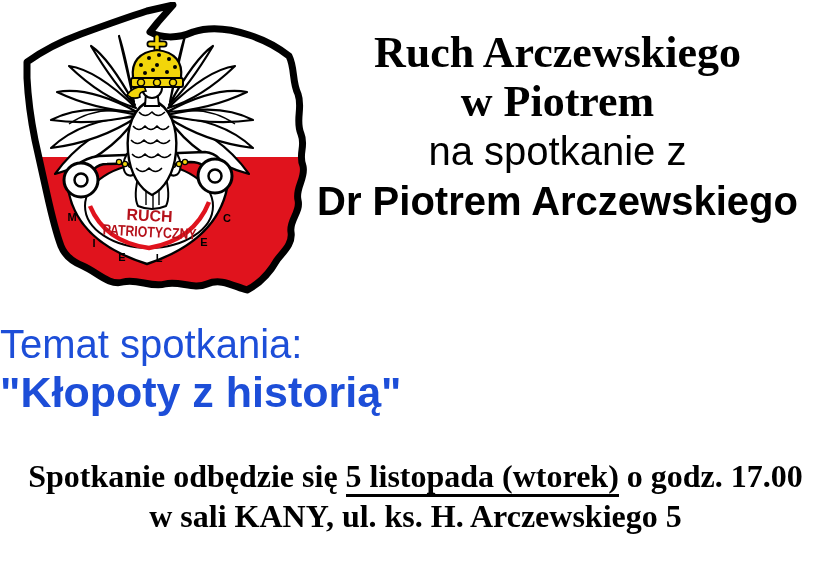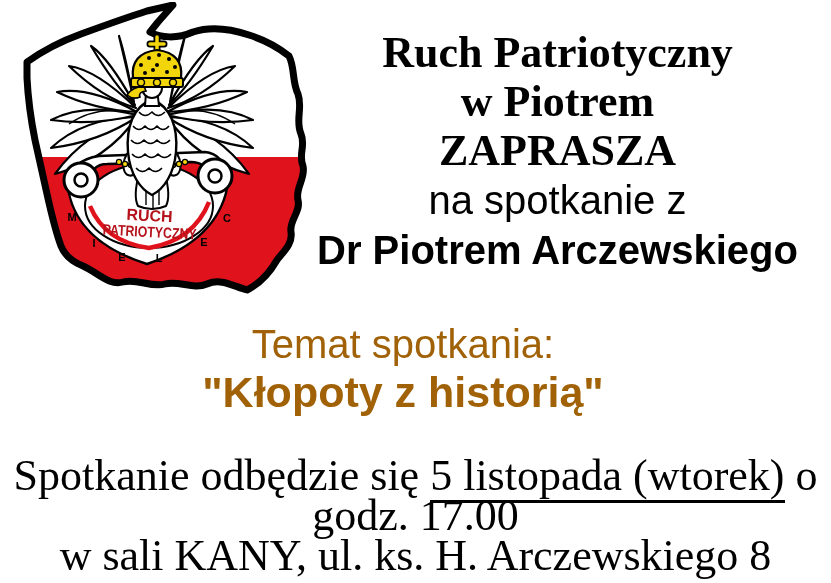--- a/index.html
+++ b/index.html
@@ -14,28 +14,28 @@
   .heading{
     position:absolute;left:295px;top:28px;width:525px;text-align:center;color:#000;
   }
   .h-serif{
     font-family:"Liberation Serif","DejaVu Serif",serif;
     font-weight:bold;font-size:44px;line-height:49px;white-space:nowrap;
   }
   .h-sans{font-size:40px;line-height:50px;font-weight:400;white-space:nowrap;}
   .h-sans-bold{font-size:40px;line-height:50px;font-weight:bold;white-space:nowrap;}
 
-  .topic{position:absolute;top:320px;left:0;width:806px;text-align:center;color:#a16207;}
+  .topic{position:absolute;top:320px;left:0;width:806px;color:#1d4ed8;}
   .topic-label{font-size:40px;line-height:48px;font-weight:400;}
   .topic-title{font-size:43px;line-height:48px;font-weight:bold;}
 
   .footer{
     position:absolute;top:456px;left:0;width:831px;text-align:center;color:#000;
     font-family:"Liberation Serif","DejaVu Serif",serif;
-    font-weight:normal;font-size:44px;line-height:40px;
+    font-weight:bold;font-size:32px;line-height:40px;
   }
   .footer .u{border-bottom:3px solid #000;padding-bottom:0px;}
 </style>
 </head>
 <body>
 
 <div class="emblem-wrap">
   <svg viewBox="0 0 310 296" xmlns="http://www.w3.org/2000/svg">
     <defs>
       <clipPath id="polandClip">
@@ -176,28 +176,27 @@
           <circle cx="134" cy="80.5" r="3.5"></circle>
             <circle cx="150" cy="80.5" r="3.5"></circle>
             <circle cx="166" cy="80.5" r="3.5"></circle>
         </g>
       </g>
     </g>
   </svg>
 </div>
 
 <div class="heading">
-  <div class="h-serif">Ruch Patriotyczny</div>
+  <div class="h-serif">Ruch Arczewskiego</div>
   <div class="h-serif">w Piotrem</div>
-  <div class="h-serif">ZAPRASZA</div>
   <div class="h-sans">na spotkanie z</div>
   <div class="h-sans-bold">Dr Piotrem Arczewskiego</div>
 </div>
 
 <div class="topic">
   <div class="topic-label">Temat spotkania:</div>
   <div class="topic-title">"Kłopoty z historią"</div>
 </div>
 
 <div class="footer">
   <div><span>Spotkanie odbędzie się </span><span class="u">5 listopada (wtorek)</span><span> o godz. 17.00</span></div>
-  <div>w sali KANY, ul. ks. H. Arczewskiego 8</div>
+  <div>w sali KANY, ul. ks. H. Arczewskiego 5</div>
 </div>
 
 </body></html>

